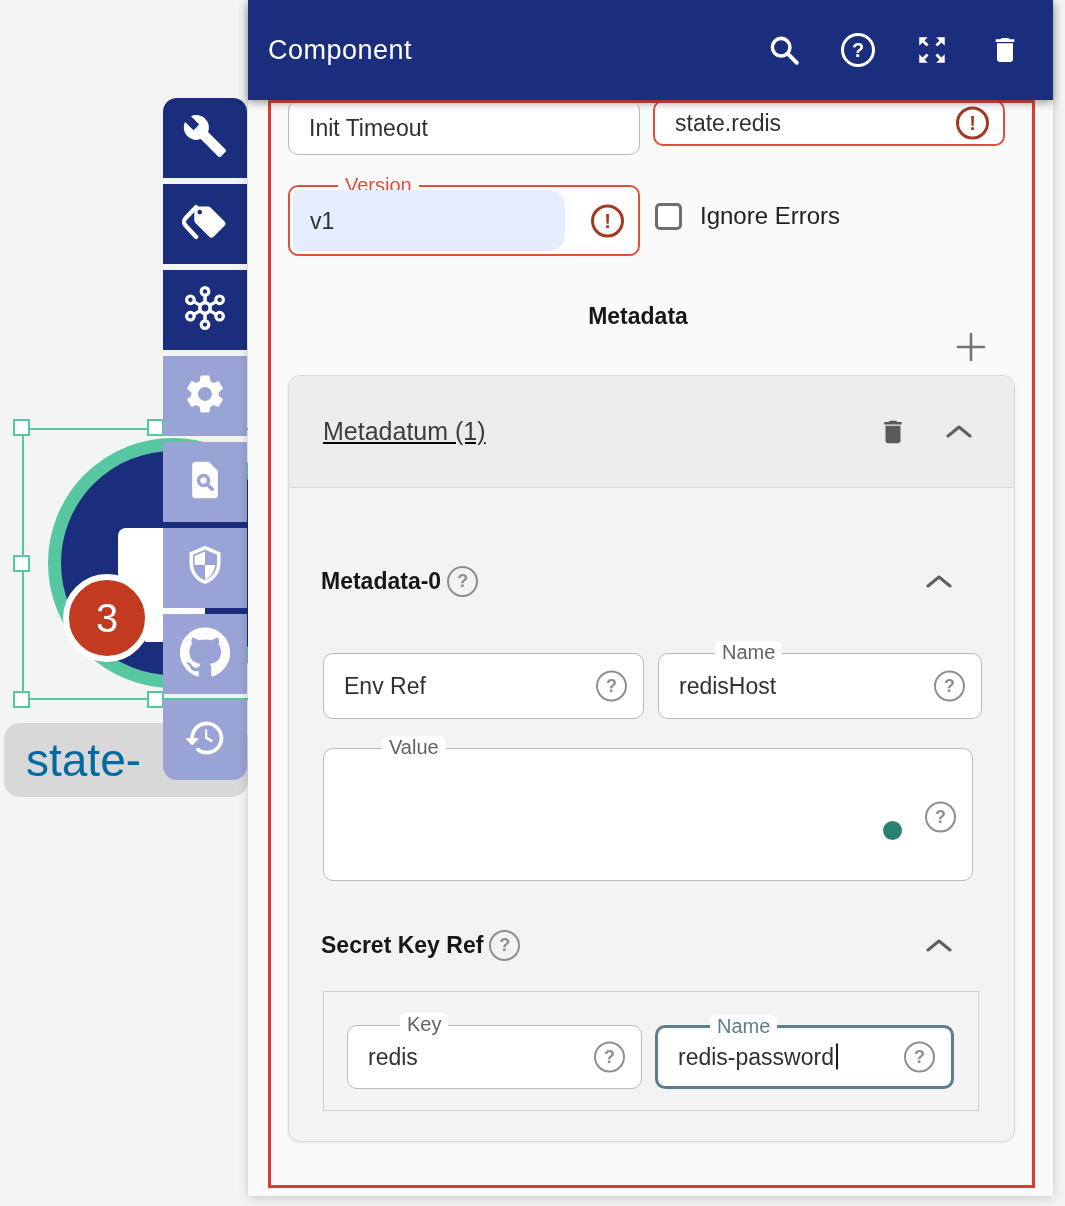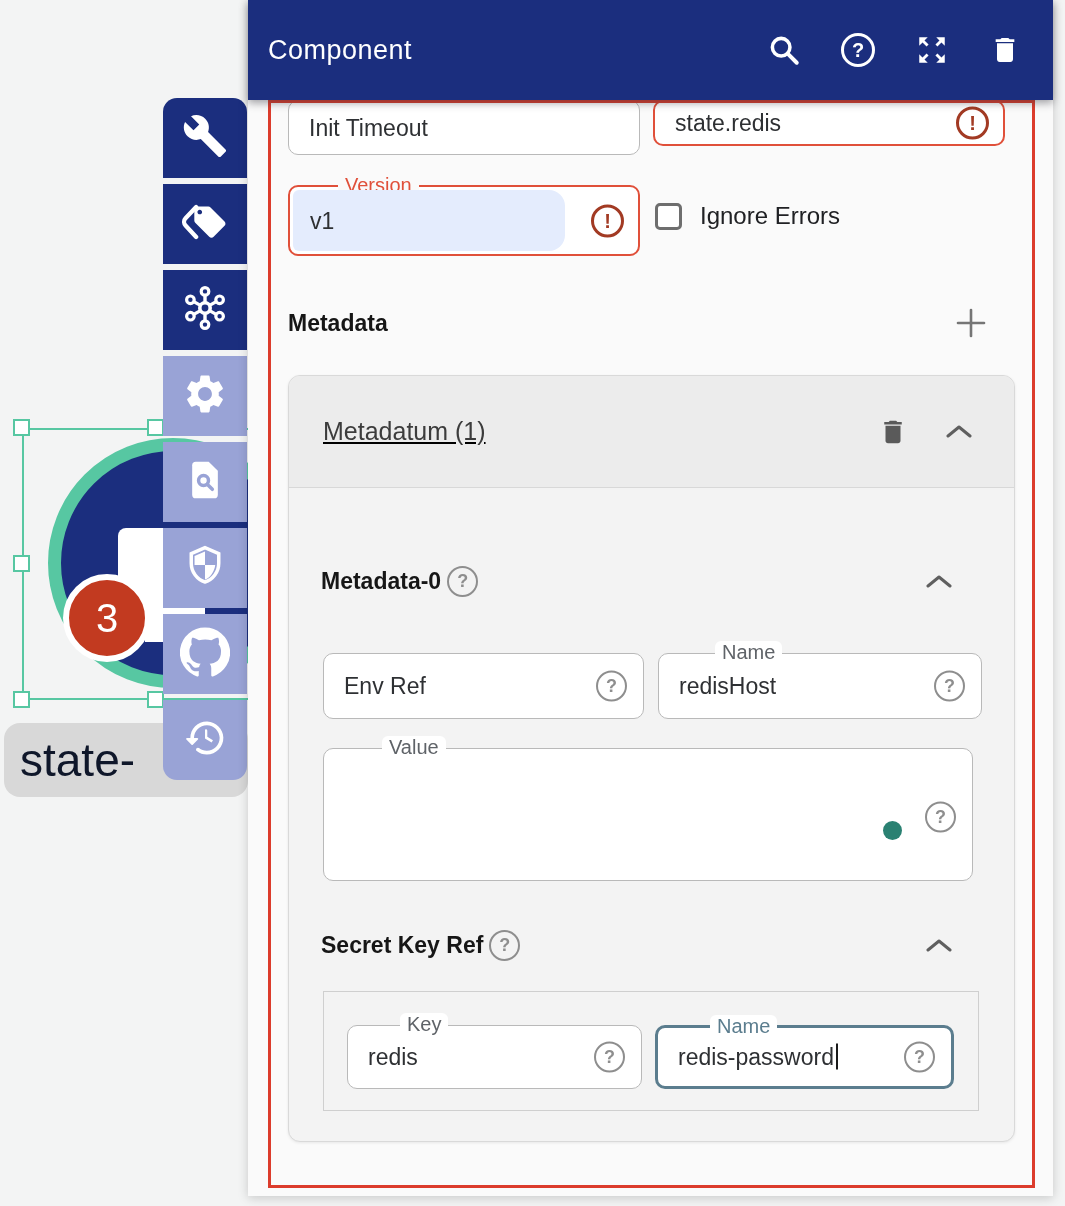--- a/index.html
+++ b/index.html
@@ -15,22 +15,22 @@
     border:2px solid #57c7a2; }
   .node-circle { position:absolute; left:48px; top:438px; width:250px; height:250px;
     border:13px solid #57c7a2; background:#1b2e7e; border-radius:50%; }
   .glyph-a { position:absolute; left:118px; top:528px; width:114px; height:74px;
     background:#fff; border-radius:8px 8px 0 0; }
   .glyph-b { position:absolute; left:145px; top:602px; width:60px; height:40px; background:#fff; }
   .badge { position:absolute; left:63px; top:574px; width:88px; height:88px;
     border:6px solid #fff; border-radius:50%; background:#c23a20; color:#fff;
     font-size:40px; display:flex; align-items:center; justify-content:center; }
   .node-label { position:absolute; left:4px; top:723px; width:244px; height:74px;
-    background:#d8d8d8; border-radius:16px; font-size:46px; color:#0f172a;
-    line-height:74px; padding-left:16px; white-space:nowrap; overflow:hidden; }
+    background:#d8d8d8; border-radius:16px; font-size:46px; color:#0369a1;
+    line-height:74px; padding-left:22px; white-space:nowrap; overflow:hidden; }
   
   .toolbar { position:absolute; left:163px; top:98px; width:84px; z-index:5; }
   .tb-btn { width:84px; height:80px; margin-bottom:6px; display:flex;
     align-items:center; justify-content:center; cursor:pointer; }
   .tb-btn.active { background:#1b2e7e; }
   .tb-btn.disabled { background:#99a3d6; }
   .tb-btn:first-child { border-radius:14px 14px 0 0; }
   .tb-btn:last-child { border-radius:0 0 14px 14px; }
   
   .panel { position:absolute; left:248px; top:0; width:805px; height:1196px;
@@ -63,21 +63,21 @@
     color:#a23a23; display:flex; align-items:center; justify-content:center;
     position:absolute; right:14px; top:50%; transform:translateY(-50%); }
   .erricon::after { content:"!"; font-size:20px; font-weight:bold; }
   .autofill { position:absolute; left:3px; top:3px; bottom:3px; width:272px;
     background:#e4ecfd; border-radius:6px 16px 16px 6px; }
   .checkbox { position:absolute; left:407px; top:203px; width:27px; height:27px;
     border:3px solid #6e6e6e; border-radius:5px; background:#fff; cursor:pointer; }
   .cb-label { position:absolute; left:452px; top:202px; font-size:24px; color:#202124; line-height:28px; }
   .h-bold { font-size:23px; font-weight:bold; color:#161616; }
   .meta-row { position:absolute; left:40px; top:303px; width:700px; height:40px;
-    display:flex; align-items:center; }
+    display:flex; align-items:center;flex-direction:column; }
   .plusbtn { margin-left:auto; cursor:pointer; display:flex; }
   
   .card { position:absolute; left:40px; top:375px; width:727px; height:767px;
     border:1.5px solid #d9d9d9; border-radius:12px; background:#f3f3f3;
     box-shadow:0 1px 3px rgba(0,0,0,.08); }
   .card-header { height:112px; background:#ececec; border-bottom:1.5px solid #d8d8d8;
     border-radius:11px 11px 0 0; display:flex; align-items:center;
     padding:0 42px 0 34px;text-decoration:underline; }
   .card-title { font-size:25px; color:#3c3c3c; }
   .cicon { cursor:pointer; display:flex; }

